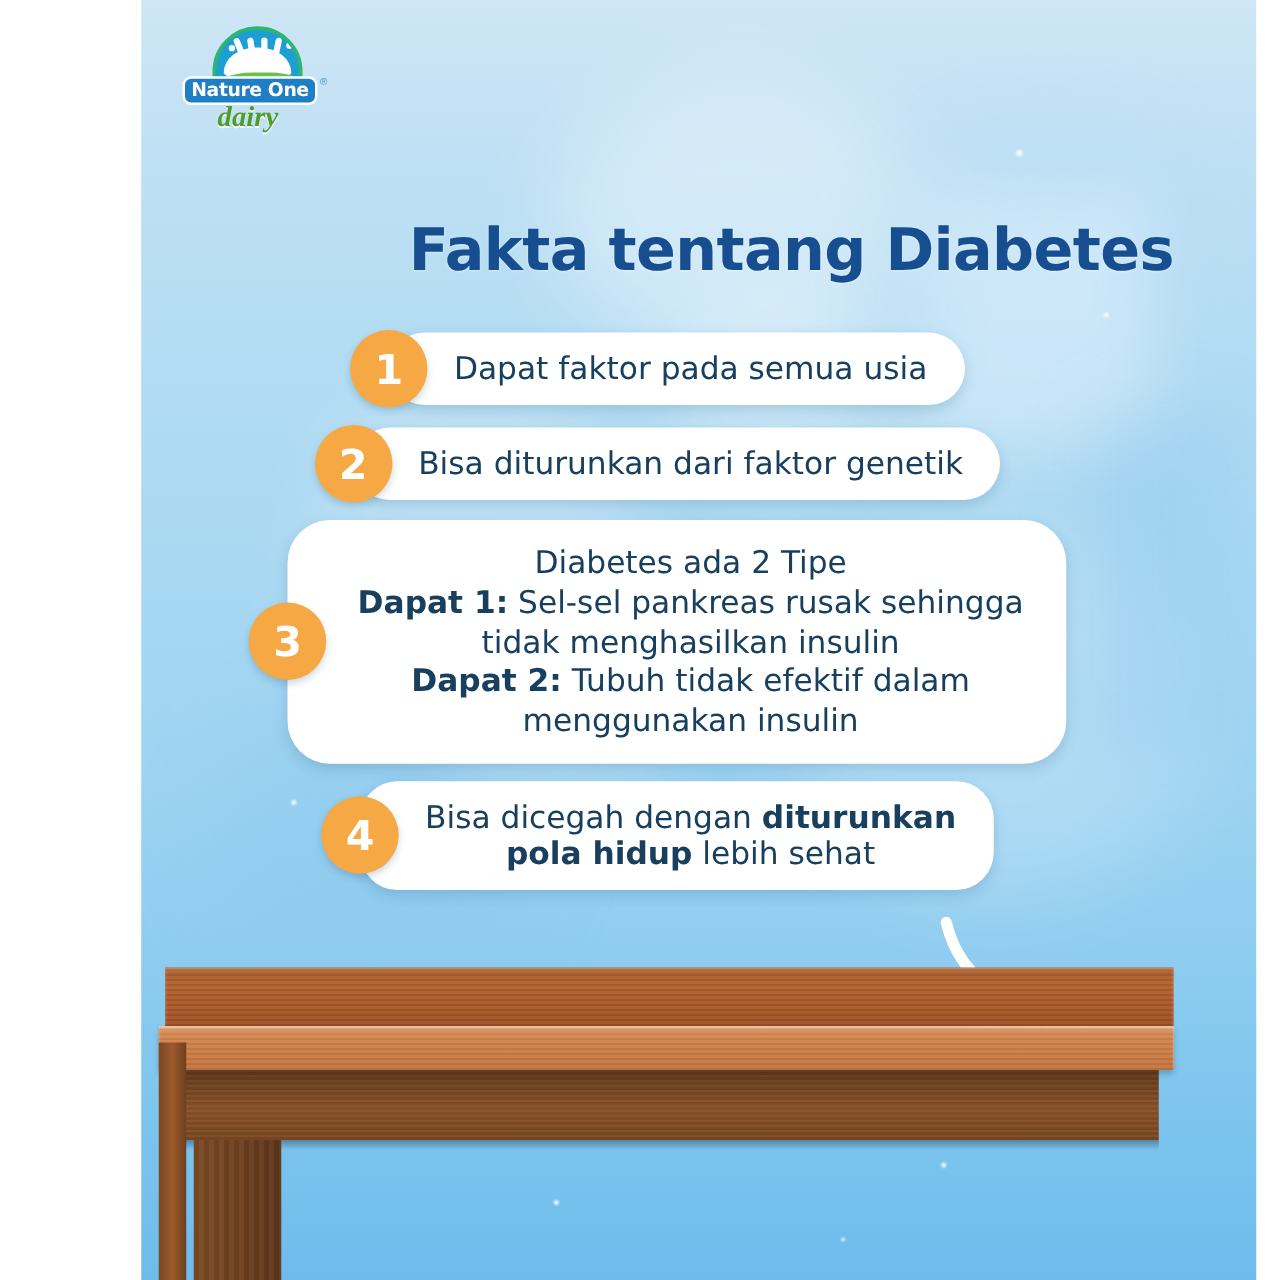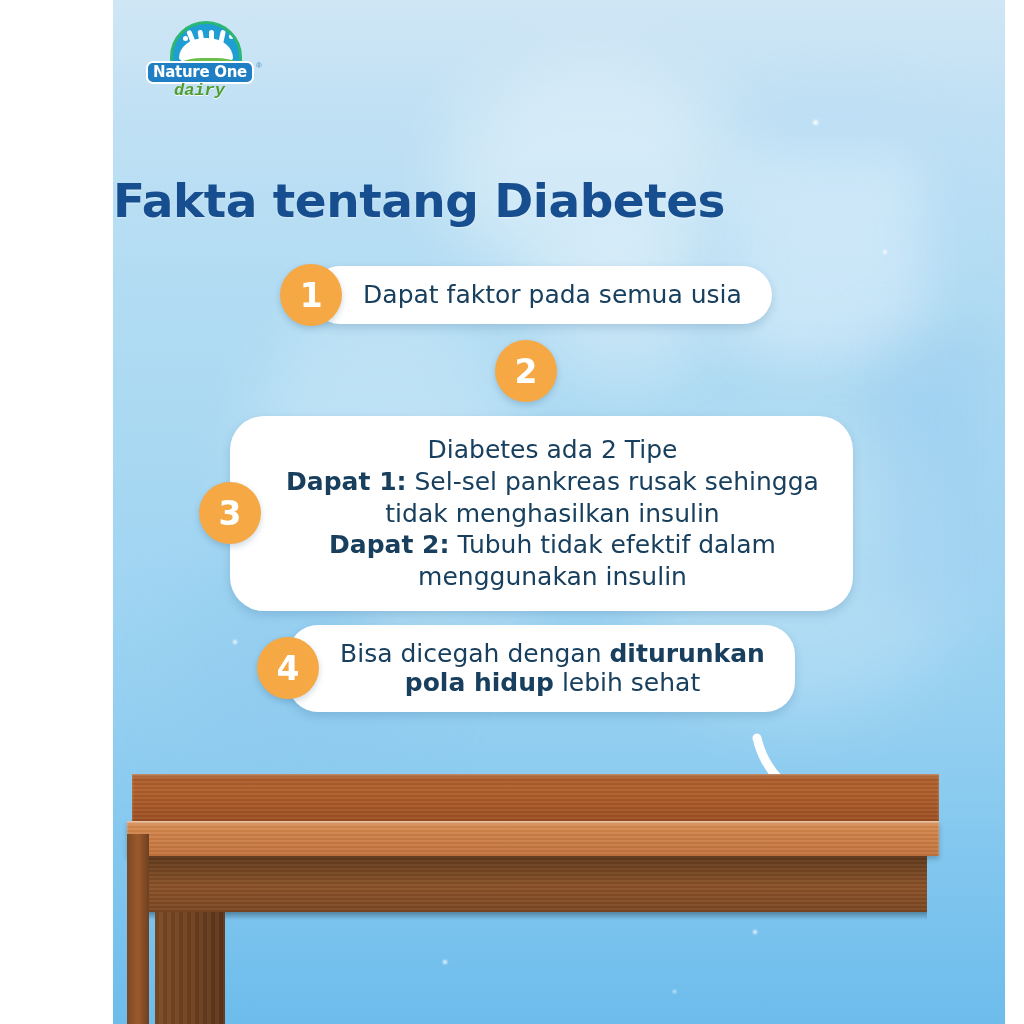--- a/index.html
+++ b/index.html
@@ -145,35 +145,35 @@
     position: absolute;
     left: 110px;
     top: 40px;
     font-size: 8px;
     color: #4a8fbf;
   }
   .logo-dairy {
     position: absolute;
     left: 28px;
     top: 60px;
-    font-size: 17px;
+    font-size: 23px;
     color: #4f9c2e;
     font-style: italic;
-    font-family: Liberation Mono, monospace;
+    font-family: Liberation Serif, serif;
     font-weight: bold;
     text-shadow: 0 1px 0 rgba(255,255,255,0.9);
   }
 
   
   #title {
     position: absolute;
     left: 0;
     top: 173px;
     width: 826px;
-    text-align: left;
+    text-align: right;
     font-family: "DejaVu Sans", sans-serif;
     font-size: 47px;
     font-weight: bold;
     letter-spacing: -0.5px;
     color: #174e8f;
     text-shadow: 0 1px 2px rgba(255,255,255,0.45);
   }
 
   
   #facts {
@@ -384,20 +384,21 @@
     <div class="fact">
       <div class="fact-inner">
         <div class="fact-num">1</div>
         <div class="fact-card">Dapat faktor pada semua usia</div>
       </div>
     </div>
 
     <div class="fact">
       <div class="fact-inner">
         <div class="fact-num">2</div>
+        <div class="fact-card">Bisa diturunkan dari faktor genetik</div>
       </div>
     </div>
 
     <div class="fact">
       <div class="fact-inner">
         <div class="fact-num">3</div>
         <div class="fact-card multiline">Diabetes ada 2 Tipe<br><b>Dapat 1:</b> Sel-sel pankreas rusak sehingga<br>tidak menghasilkan insulin<br><b>Dapat 2:</b> Tubuh tidak efektif dalam<br>menggunakan insulin</div>
       </div>
     </div>
 

